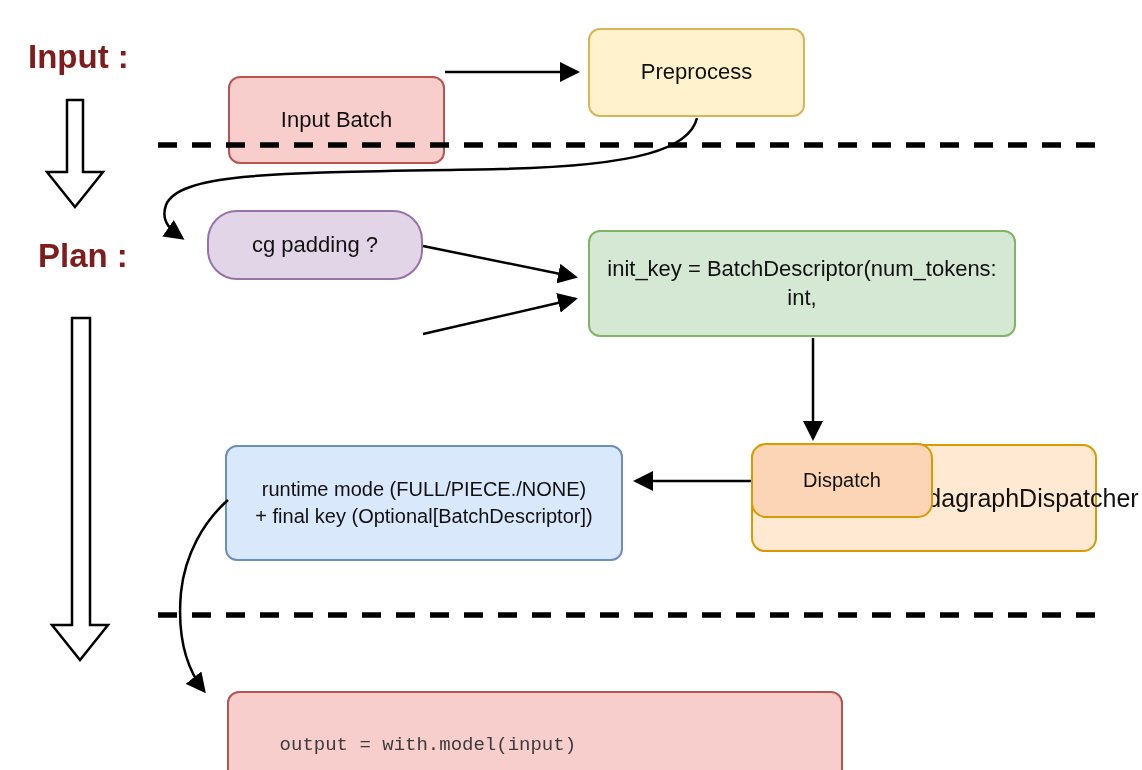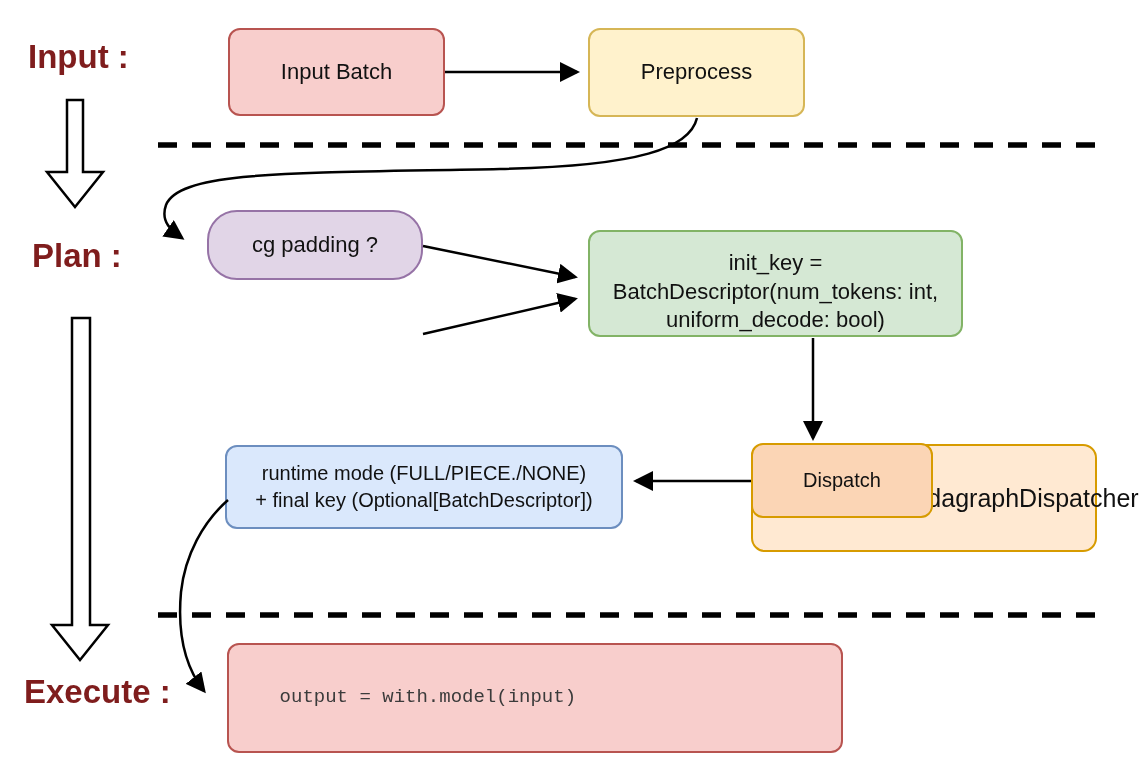--- a/index.html
+++ b/index.html
@@ -37,44 +37,44 @@
     border: 2px solid;
     display: flex;
     align-items: center;
     justify-content: center;
     text-align: center;
     color: #111111;
     box-sizing: border-box;
     z-index: 2;
   }
   .node .txt { display: block; }
-  .red    { background: #f8cecc; border-color: #b85450; }
+  .red    { background: #f8cecc; border-color: #b85450; margin-top: 48px; }
   .yellow { background: #fff2cc; border-color: #d6b656; }
   .purple { background: #e1d5e7; border-color: #9673a6; border-radius: 30px; }
   .green  { background: #d5e8d4; border-color: #82b366; }
   .blue   { background: #dae8fc; border-color: #6c8ebf; }
   .orange-outer { background: #ffe9d2; border-color: #d79b00; }
-  .orange-inner { background: #fbd5b5; border-color: #d79b00; }
+  .orange-inner { background: #fbd5b5; border-color: #d79b00; border-radius: 15px; }
 
   .fs22 { font-size: 22px; line-height: 1.3; }
   .fs20 { font-size: 20px; line-height: 1.35; }
   .fs25 { font-size: 25px; line-height: 1.3; }
 
   #node-input-batch    { left: 228px; top: 28px;  width: 217px; height: 88px; }
   #node-preprocess     { left: 588px; top: 28px;  width: 217px; height: 89px; }
   #node-cg-padding     { left: 207px; top: 210px; width: 216px; height: 70px; }
   #node-uniform-decode { left: 207px; top: 300px; width: 216px; height: 70px; }
-  #node-init-key       { left: 588px; top: 230px; width: 375px; height: 107px; align-items: flex-end; }
+  #node-init-key       { left: 588px; top: 230px; width: 428px; height: 107px; }
   #node-cudagraph      { left: 751px; top: 444px; width: 346px; height: 108px; border-radius: 14px; }
   #node-dispatch       { left: 751px; top: 443px; width: 182px; height: 75px; z-index: 3; }
-  #node-runtime-mode   { left: 225px; top: 445px; width: 398px; height: 84px; }
+  #node-runtime-mode   { left: 225px; top: 445px; width: 398px; height: 116px; }
   #node-execute-code   { left: 227px; top: 643px; width: 616px; height: 110px; }
 
   #label-input   { left: 28px; top: 38px;  }
-  #label-plan    { left: 32px; top: 237px; }
+  #label-plan    { left: 38px; top: 237px; }
   #label-execute { left: 24px; top: 673px; }
 
   .cud-text {
     position: absolute;
     left: 186px; right: 0; top: 0; bottom: 0;
     display: flex;
     flex-direction: row;
     align-items: center;
     justify-content: center;
   }
@@ -92,39 +92,37 @@
     padding-left: 5px;
   }
 </style>
 </head>
 <body>
 
 <div class="canvas">
 
   <div class="stage-label" id="label-input">Input :</div>
   <div class="stage-label" id="label-plan">Plan :</div>
-  <div class="stage-label" id="label-execute">Execute :</div>
 
   <div class="node red fs22" id="node-input-batch">
     <span class="txt">Input Batch</span>
   </div>
 
   <div class="node yellow fs22" id="node-preprocess">
     <span class="txt">Preprocess</span>
   </div>
 
   <div class="node purple fs22" id="node-cg-padding">
     <span class="txt">cg padding ?</span>
   </div>
 
 
   <div class="node green fs22" id="node-init-key">
     <span class="txt">
       <span style="display:block">init_key = BatchDescriptor(num_tokens: int,</span>
-      <span style="display:block">uniform_decode: bool)</span>
     </span>
   </div>
 
   <div class="node orange-outer fs25" id="node-cudagraph">
     <span class="cud-text">
       <span>Cudagraph</span>
       <span>Dispatcher</span>
     </span>
   </div>
 

